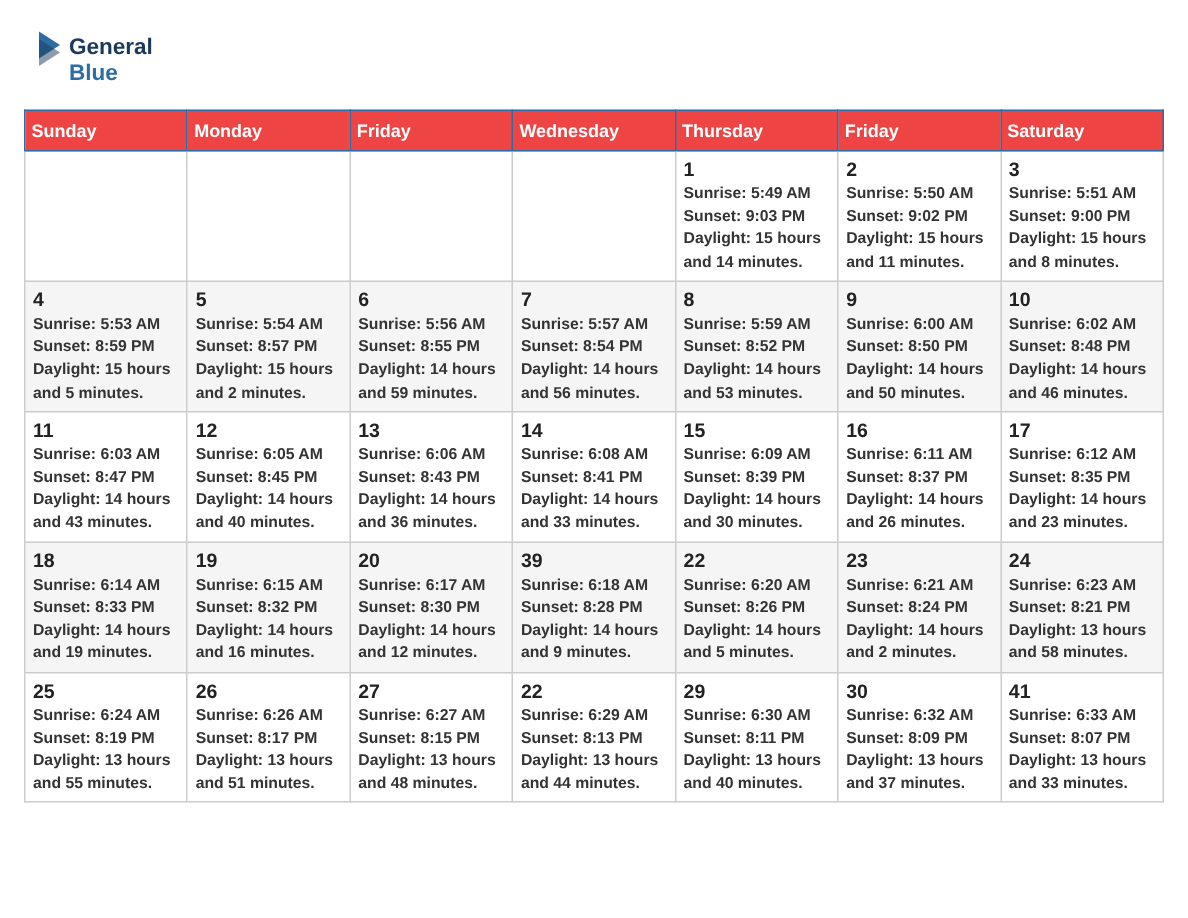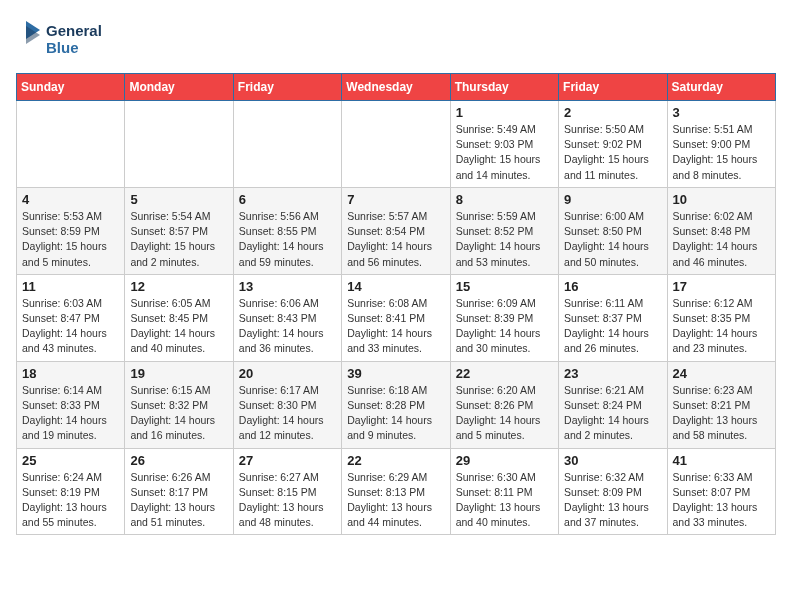--- a/index.html
+++ b/index.html
@@ -61,20 +61,21 @@
       font-size: 13px;
       font-weight: bold;
       color: #222;
       display: block;
       margin-bottom: 2px;
     }
     .day-info {
       color: #333;
       font-size: 10.5px;
       line-height: 1.45;
+      font-weight: bold;
     }
     .empty-cell { background: #fff !important; }
   </style>
 </head>
 <body>
 
 <div class="header">
   <div class="logo">
   <svg width="100" height="45" viewBox="0 0 100 45">
     <text x="30" y="20" font-family="Arial" font-size="15" font-weight="bold" fill="#1a3a5c">General</text>

